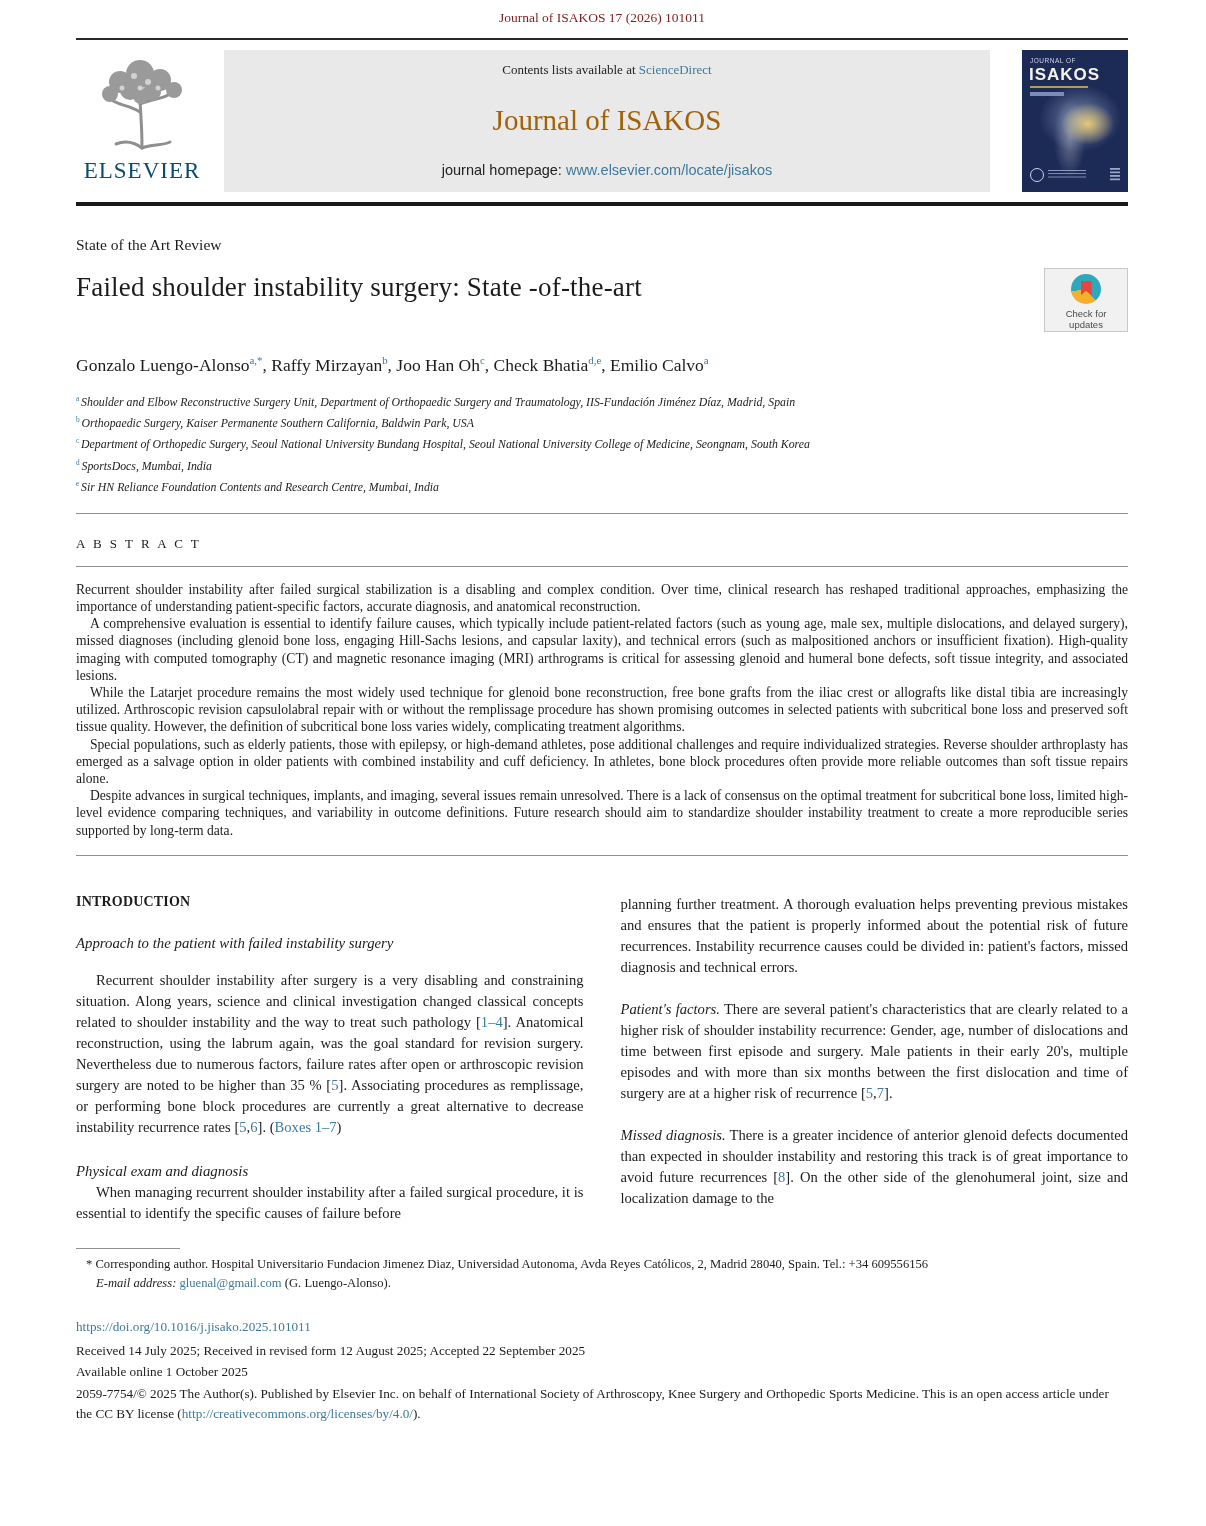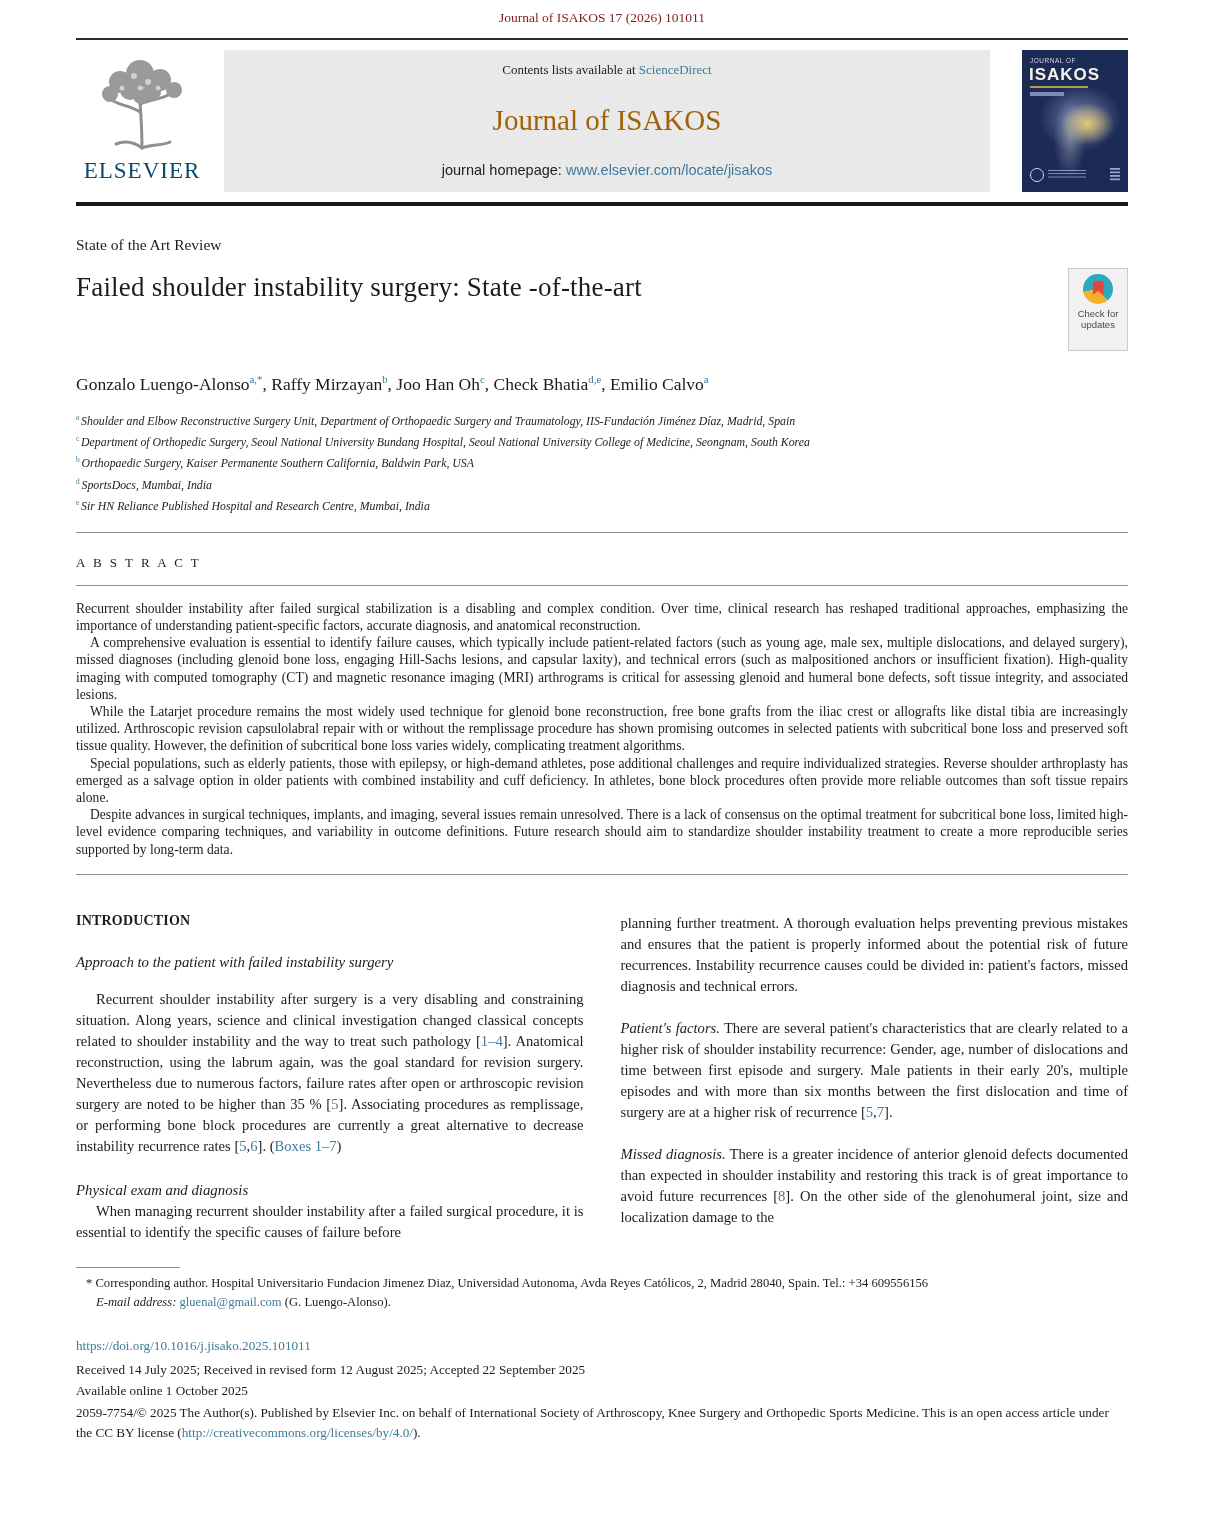--- a/index.html
+++ b/index.html
@@ -37,21 +37,21 @@
   .cover-foot-circle { position:absolute; bottom:10px; left:8px; width:14px; height:14px; border-radius:50%; border:1px solid #cfd6ea; }
   .cover-foot-lines { position:absolute; bottom:12px; left:26px; width:38px; height:10px;
       background:linear-gradient(#9aa6c8 1px, transparent 1px) 0 0/100% 3.3px; }
   .cover-foot-right { position:absolute; bottom:10px; right:8px; width:10px; height:14px;
       background:linear-gradient(#9aa6c8 1.5px, transparent 1.5px) 0 0/100% 3.5px; }
 
   
   .category { font-size:15.5px; margin-top:30px; }
   .title-row { display:flex; margin-top:18px; align-items:flex-start; }
   .title { font-size:27px; font-weight:normal; flex:1; letter-spacing:0.2px; }
-  .check-badge { width:60px; background:#f1f1f1; border:1px solid #c9c9c9; padding:5px 3px 19px; text-align:center; margin-top:-4px; cursor:pointer; }
+  .check-badge { width:84px; background:#f1f1f1; border:1px solid #c9c9c9; padding:5px 3px 0; text-align:center; margin-top:-4px; cursor:pointer; }
   .check-circle { width:30px; height:30px; border-radius:50%; margin:0 auto;
       background:conic-gradient(from 140deg, #f2b02c 0deg 120deg, #2fa8bb 120deg 360deg);
       display:flex; align-items:center; justify-content:center; }
   .bookmark { width:11px; height:15px; background:#e8433e;
       clip-path:polygon(0 0, 100% 0, 100% 100%, 50% 68%, 0 100%); margin-top:-2px; }
   .check-text { font-family:"Liberation Sans", sans-serif; font-size:9.5px; color:#4a4a4a; line-height:1.2; margin-top:4px; }
 
   .authors { font-size:17.5px; margin-top:22px; }
   .sup { vertical-align:super; font-size:0.62em; color:#3e7a9c; }
   .affiliations { margin-top:14px; }
@@ -161,24 +161,24 @@
         <div>Check for</div>
         <div>updates</div>
       </div>
     </div>
   </div>
 
   <div class="authors"><span>Gonzalo Luengo-Alonso</span><span class="sup">a,*</span><span>, Raffy Mirzayan</span><span class="sup">b</span><span>, Joo Han Oh</span><span class="sup">c</span><span>, Check Bhatia</span><span class="sup">d,e</span><span>, Emilio Calvo</span><span class="sup">a</span></div>
 
   <div class="affiliations">
     <div class="affil"><span class="sup">a </span><span>Shoulder and Elbow Reconstructive Surgery Unit, Department of Orthopaedic Surgery and Traumatology, IIS-Fundación Jiménez Díaz, Madrid, Spain</span></div>
+    <div class="affil"><span class="sup">b </span><span>Orthopaedic Surgery, Kaiser Permanente Southern California, Baldwin Park, USA</span></div>
     <div class="affil"><span class="sup">c </span><span>Department of Orthopedic Surgery, Seoul National University Bundang Hospital, Seoul National University College of Medicine, Seongnam, South Korea</span></div>
-    <div class="affil"><span class="sup">b </span><span>Orthopaedic Surgery, Kaiser Permanente Southern California, Baldwin Park, USA</span></div>
     <div class="affil"><span class="sup">d </span><span>SportsDocs, Mumbai, India</span></div>
-    <div class="affil"><span class="sup">e </span><span>Sir HN Reliance Published Hospital and Research Centre, Mumbai, India</span></div>
+    <div class="affil"><span class="sup">e </span><span>Sir HN Reliance Foundation Contents and Research Centre, Mumbai, India</span></div>
   </div>
 
   <div class="rule-gray head-rule"></div>
   <div class="abstract-heading">A B S T R A C T</div>
   <div class="rule-gray"></div>
 
   <div class="abstract">
     <p>Recurrent shoulder instability after failed surgical stabilization is a disabling and complex condition. Over time, clinical research has reshaped traditional approaches, emphasizing the importance of understanding patient-specific factors, accurate diagnosis, and anatomical reconstruction.</p>
     <p class="ind">A comprehensive evaluation is essential to identify failure causes, which typically include patient-related factors (such as young age, male sex, multiple dislocations, and delayed surgery), missed diagnoses (including glenoid bone loss, engaging Hill-Sachs lesions, and capsular laxity), and technical errors (such as malpositioned anchors or insufficient fixation). High-quality imaging with computed tomography (CT) and magnetic resonance imaging (MRI) arthrograms is critical for assessing glenoid and humeral bone defects, soft tissue integrity, and associated lesions.</p>
     <p class="ind">While the Latarjet procedure remains the most widely used technique for glenoid bone reconstruction, free bone grafts from the iliac crest or allografts like distal tibia are increasingly utilized. Arthroscopic revision capsulolabral repair with or without the remplissage procedure has shown promising outcomes in selected patients with subcritical bone loss and preserved soft tissue quality. However, the definition of subcritical bone loss varies widely, complicating treatment algorithms.</p>

